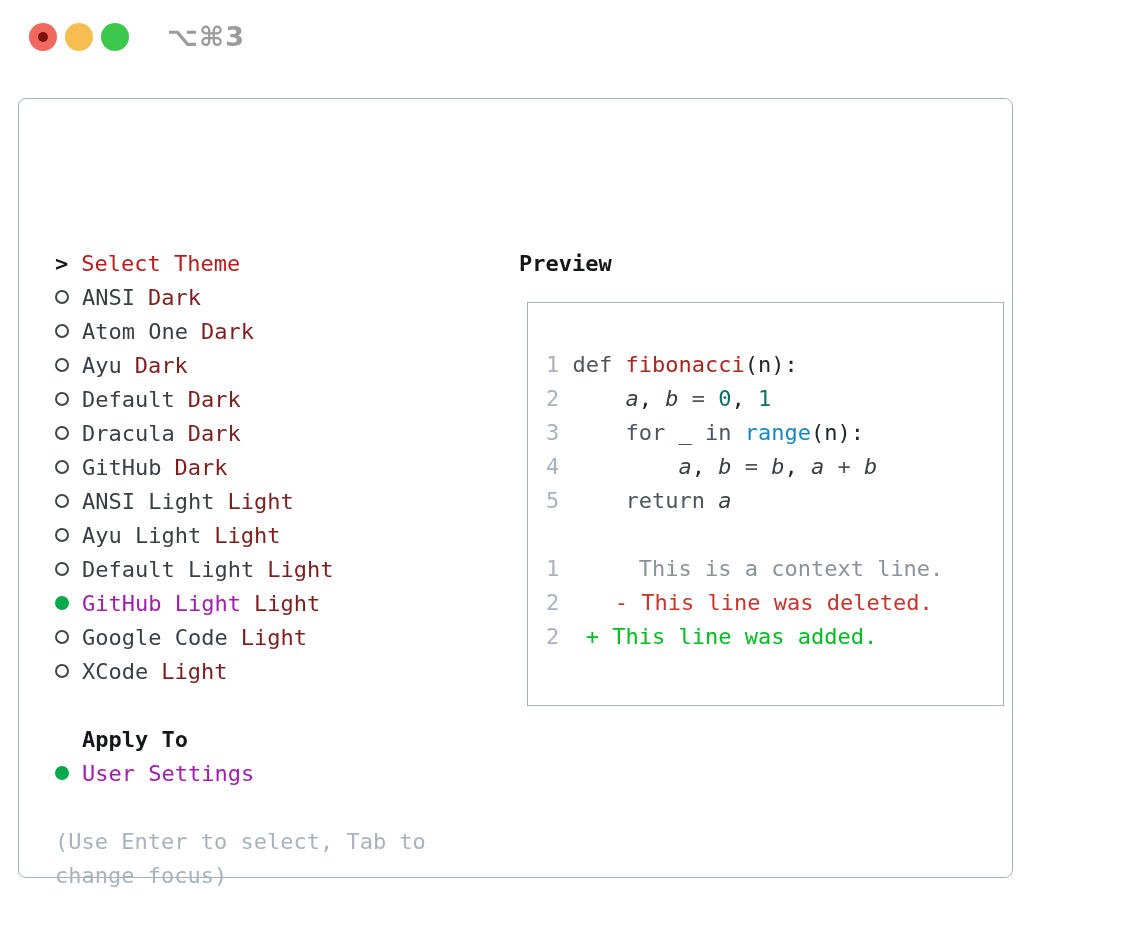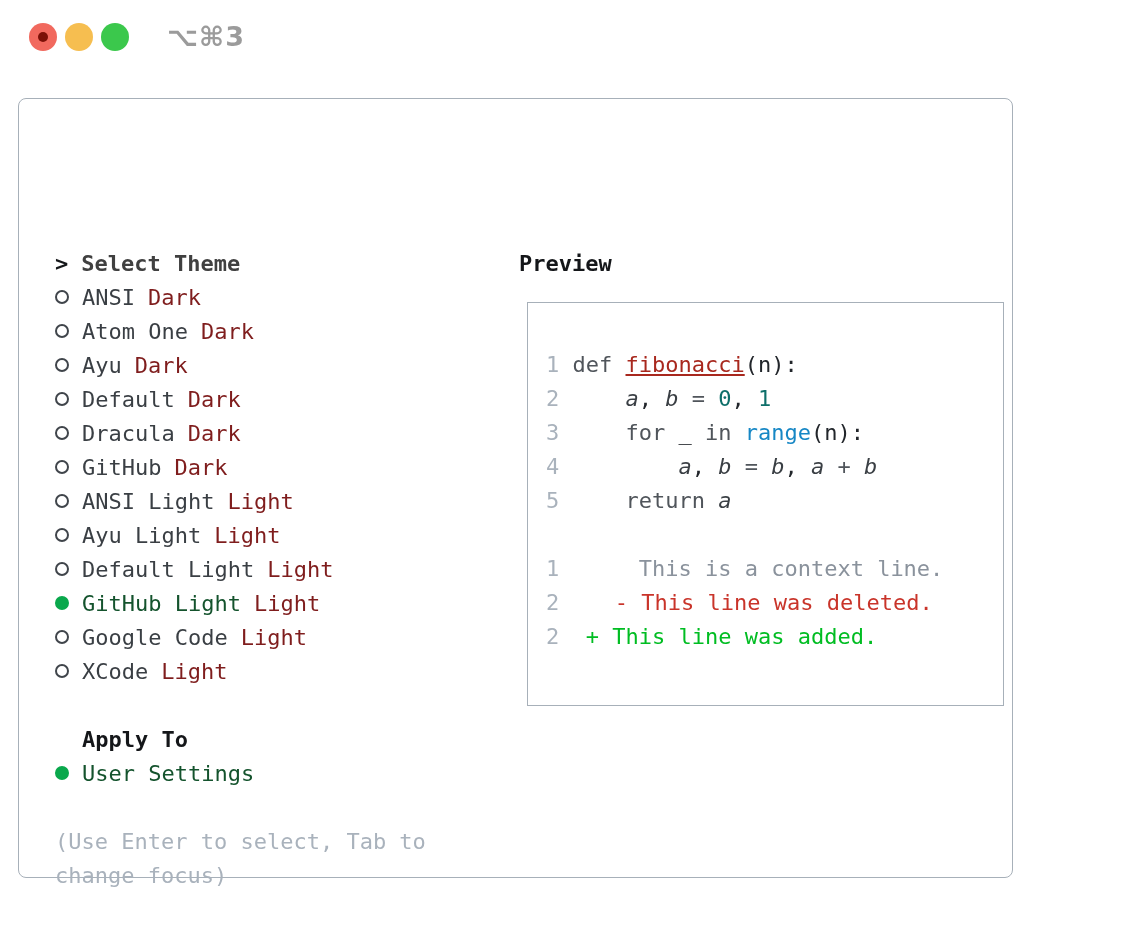--- a/index.html
+++ b/index.html
@@ -26,48 +26,48 @@
   .panel {
     position:absolute; left:18px; top:98px; width:995px; height:780px;
     border:1.5px solid #a7b0b9; border-radius:8px; box-sizing:border-box;
     background:#ffffff;
   }
   
   .left-col { position:absolute; left:36px; top:148px; }
   .row { height:34px; line-height:34px; font-size:22px; white-space:pre; color:#3a3f44; }
   .spacer { height:34px; }
   .hdr-row { font-weight:bold; color:#141619; }
-  .hdr-label { margin-left:13px; font-weight:bold; color:#404040; }
+  .hdr-label { margin-left:13px; font-weight:normal; color:#b91c1c; }
   .apply-hdr { padding-left:27px; }
   .bullet {
     display:inline-block; width:14px; height:14px; box-sizing:border-box;
     border:2px solid #40454b; border-radius:50%; vertical-align:1px;
     margin-right:13px;
   }
   .bullet.filled { border-color:#0aa84c; background:#0aa84c; }
   .tname { color:#3a3f44; }
-  .tname.selected { color:#14532d; }
+  .tname.selected { color:#a21caf; }
   .tvariant { color:#7f1d1d; margin-left:13px; }
   .help-row { color:#a9b2bc; }
   
   .preview-hdr {
     position:absolute; left:500px; top:148px; height:34px; line-height:34px;
     font-size:22px; font-weight:bold; color:#141619;
   }
   .preview-box {
     position:absolute; left:508px; top:203px; width:477px; height:404px;
     border:1.5px solid #a7b0b9; box-sizing:border-box; background:#ffffff;
     padding:45px 0 0 18px; overflow:hidden;
   }
   .pline { height:34px; line-height:34px; font-size:22px; white-space:pre; }
   .ln { color:#a9b2bc; }
   .seg-pn  { color:#22262b; }
   .seg-kw  { color:#50555b; }
   .seg-op  { color:#50555b; }
-  .seg-fn  { color:#a8281e;text-decoration:underline; }
+  .seg-fn  { color:#a8281e; }
   .seg-vr  { color:#3a3f44; font-style:italic; }
   .seg-nm  { color:#0e6f6a; }
   .seg-bi  { color:#1687c5;text-align:right; }
   .seg-ctx { color:#8a929c; }
   .seg-del { color:#c9342a;margin-left:29px; }
   .seg-add { color:#00bd22; }
 </style>
 </head>
 <body>
 

